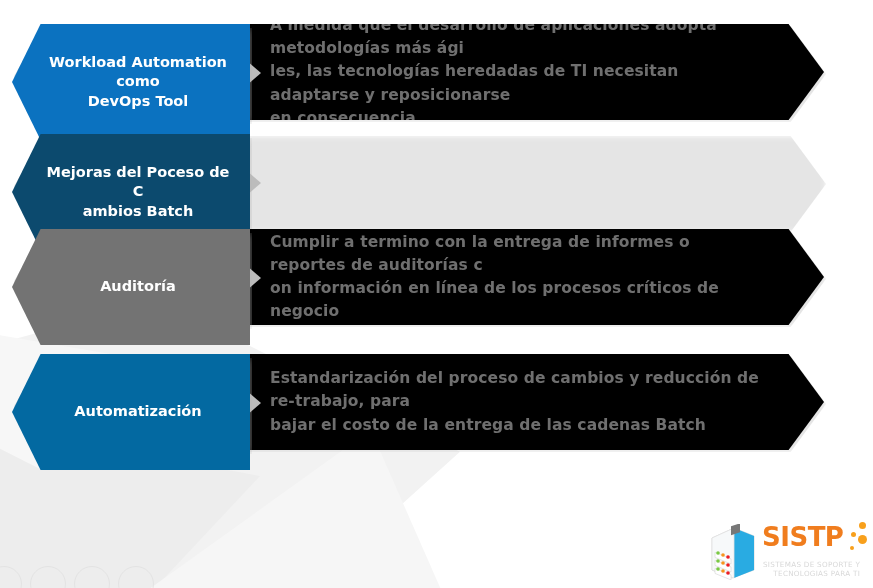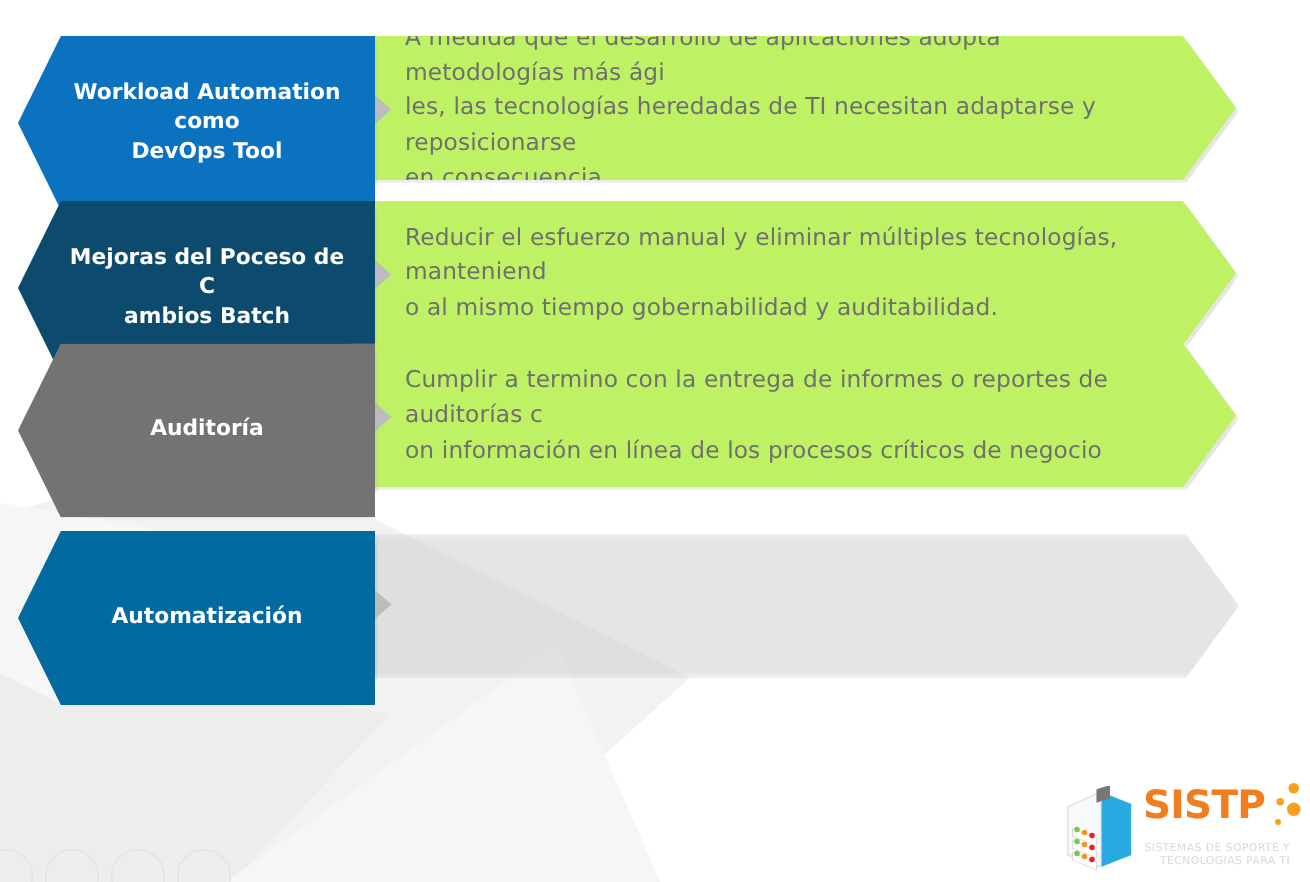--- a/index.html
+++ b/index.html
@@ -99,25 +99,26 @@
     clip-path: polygon(0% 0%, 94% 0%, 100% 50%, 94% 100%, 0% 100%);
     filter: blur(3px);
     opacity: .55;
   }
   .desc {
     position: absolute;
     left: 234px;
     top: 0px;
     width: 590px;
     height: 96px;
-    background: #bef264;
+    background: #000000;
     clip-path: polygon(0% 0%, 94% 0%, 100% 50%, 94% 100%, 0% 100%);
     box-sizing: border-box;
     display: flex;
     align-items: center;
+    font-weight: bold;
   }
   .desc-text {
     padding-left: 36px;
     padding-right: 56px;
     color: #6f6f6f;
     font-size: 15.5px;
     line-height: 1.5;
     letter-spacing: .1px;
     font-family: "DejaVu Sans", sans-serif;
     white-space: pre-line;
@@ -246,24 +247,20 @@
       <div class="mid-arrow"></div>
       <div class="label-shadow"></div>
       <div class="label" style="background: rgb(11, 114, 192);">
         <div class="label-text">Workload Automation como
 DevOps Tool</div>
       </div>
     </div>
 
     <div class="row row-1">
       <div class="desc-shadow"></div>
-      <div class="desc">
-        <div class="desc-text">Reducir el esfuerzo manual y eliminar múltiples tecnologías, manteniend
-o al mismo tiempo gobernabilidad y auditabilidad.</div>
-      </div>
       <div class="mid-arrow"></div>
       <div class="label-shadow"></div>
       <div class="label" style="background: #0c4a6e;">
         <div class="label-text">Mejoras del Poceso de C
 ambios  Batch</div>
       </div>
     </div>
 
     <div class="row row-2">
       <div class="desc-shadow"></div>
@@ -273,20 +270,24 @@
       </div>
       <div class="mid-arrow"></div>
       <div class="label-shadow"></div>
       <div class="label" style="background: #737373;">
         <div class="label-text">Auditoría</div>
       </div>
     </div>
 
     <div class="row row-3">
       <div class="desc-shadow"></div>
+      <div class="desc">
+        <div class="desc-text">Estandarización del proceso de cambios y reducción de re-trabajo, para
+bajar el costo de la entrega de las cadenas Batch</div>
+      </div>
       <div class="mid-arrow"></div>
       <div class="label-shadow"></div>
       <div class="label" style="background: #0369a1;">
         <div class="label-text">Automatización</div>
       </div>
     </div>
 
   </div>
 
   <div class="logo">

